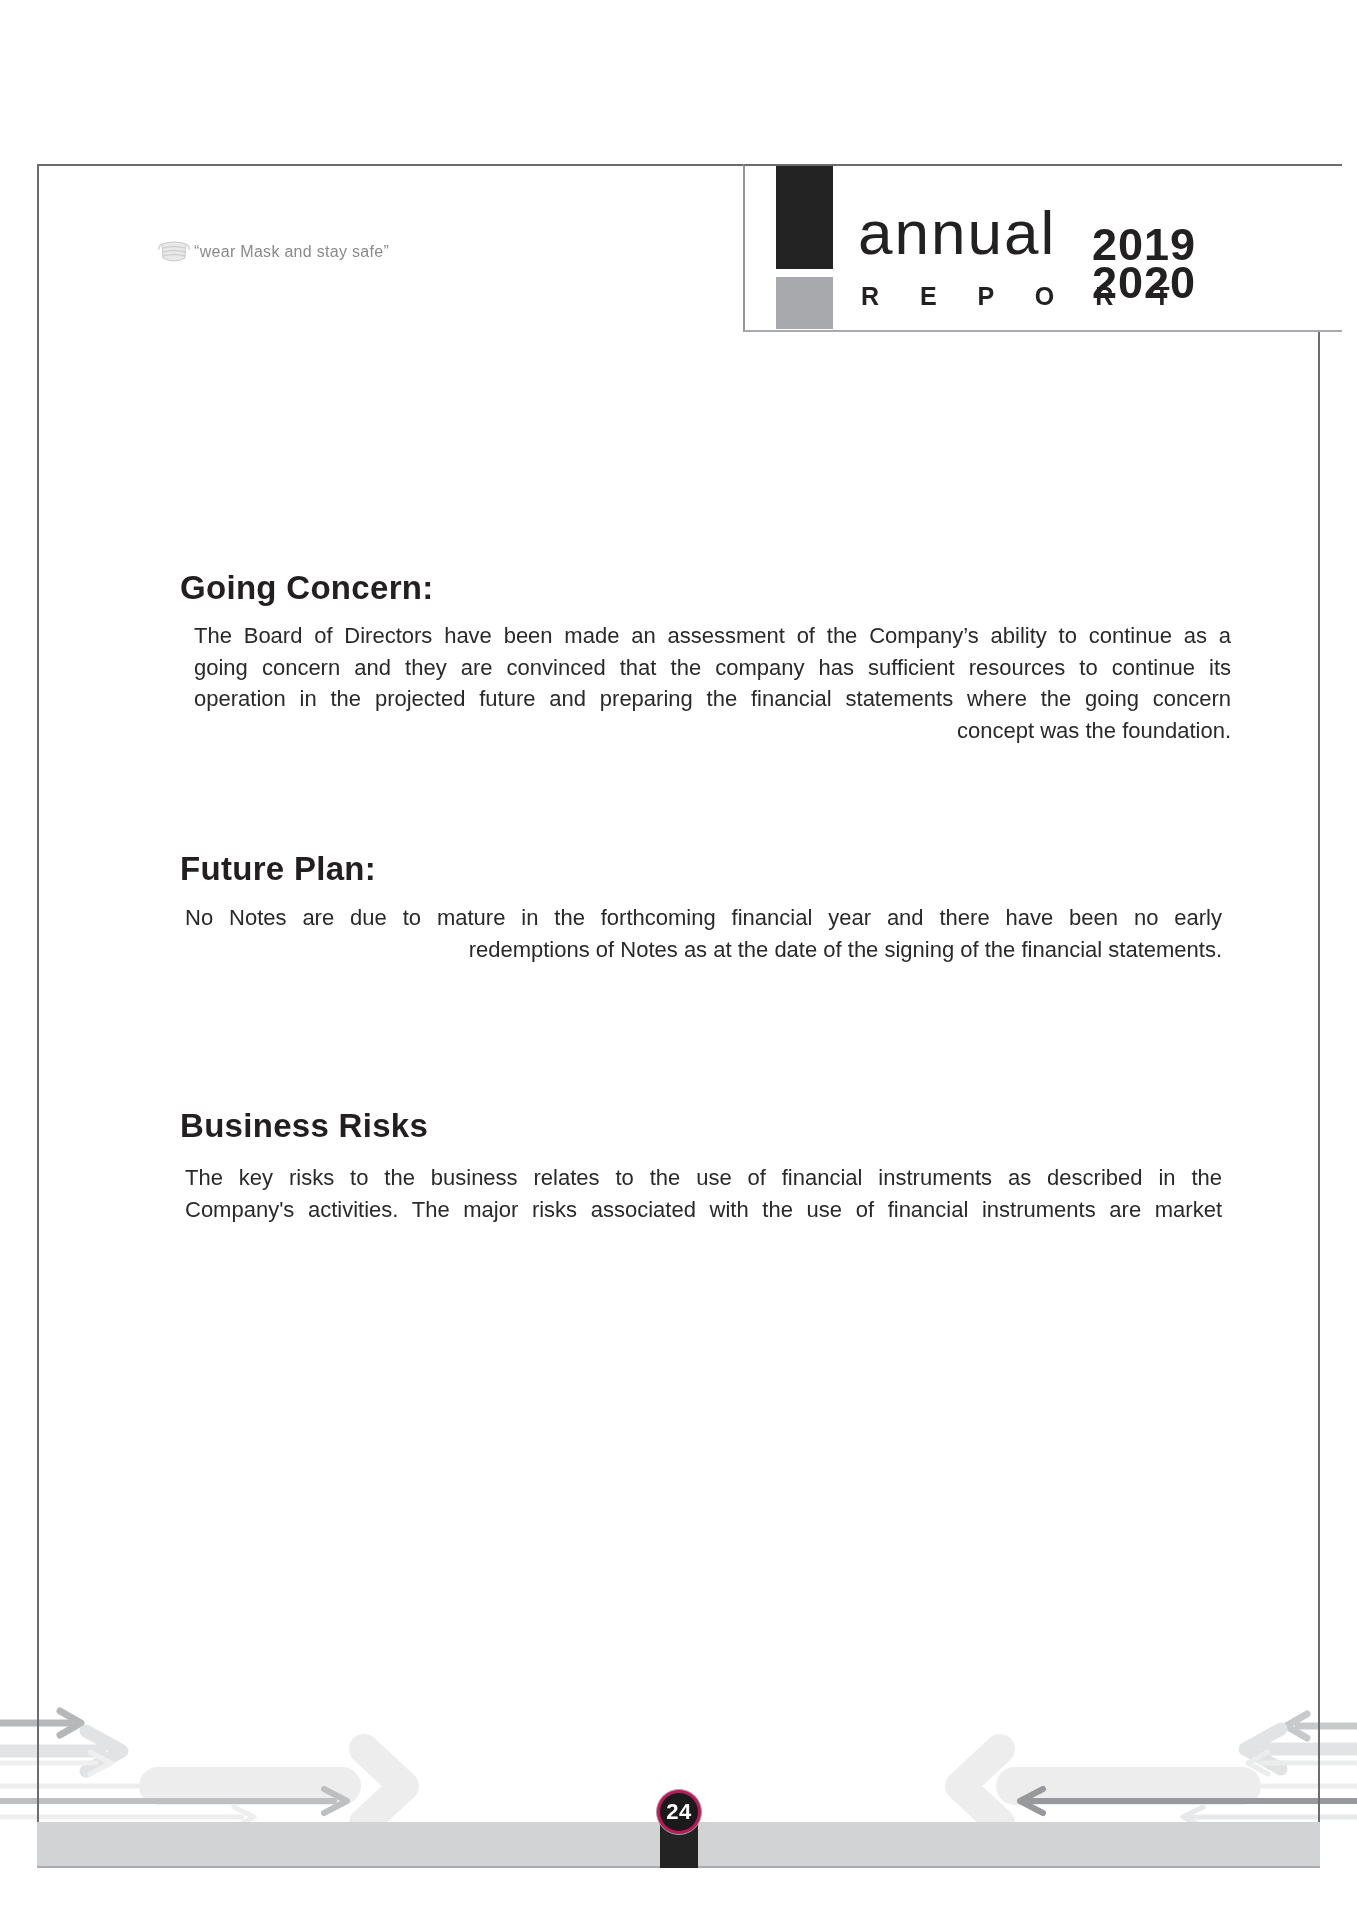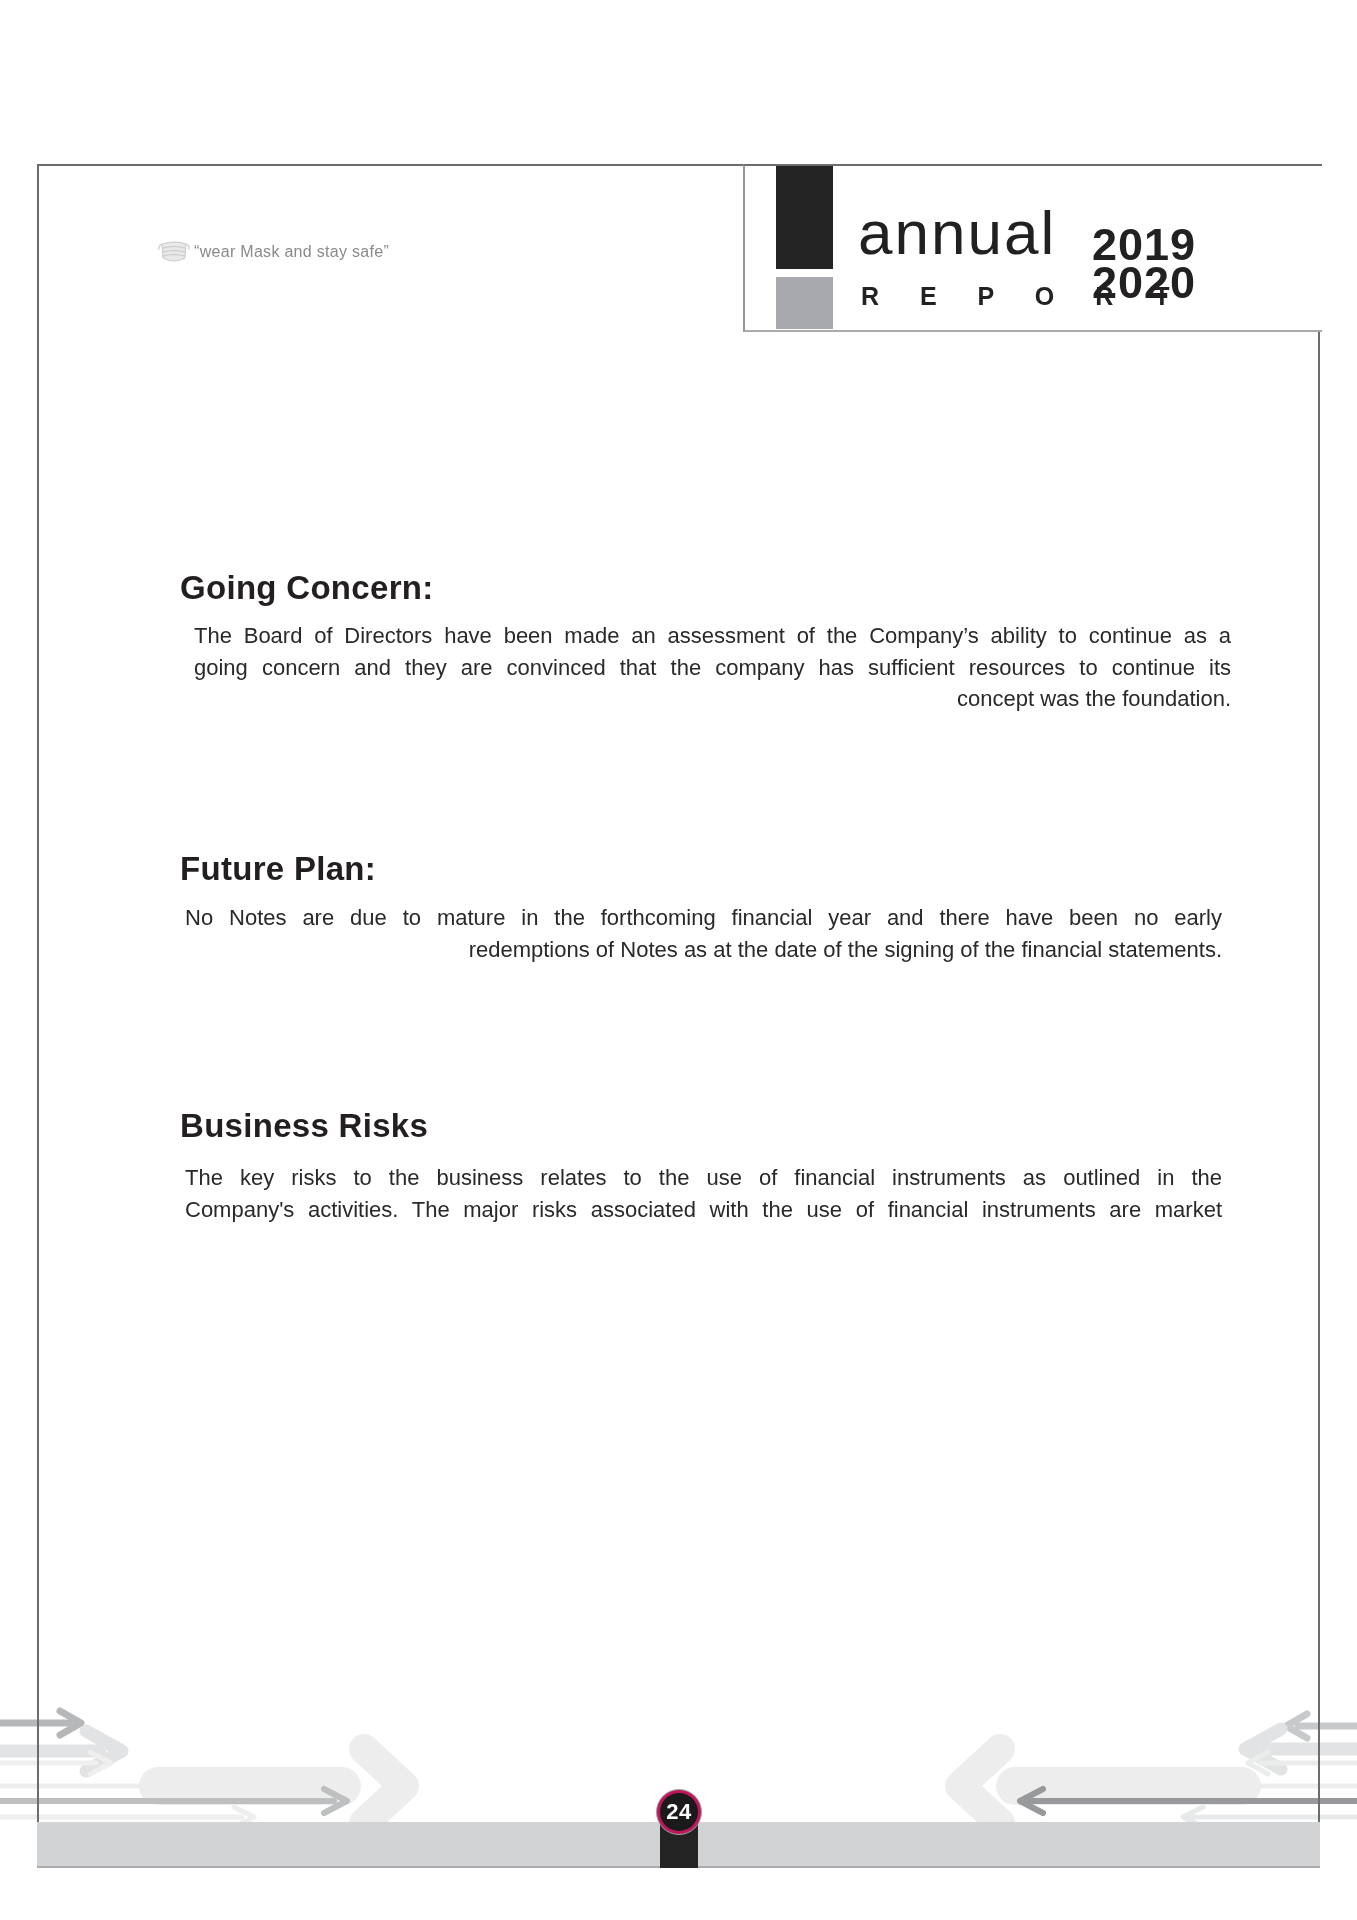--- a/index.html
+++ b/index.html
@@ -10,21 +10,21 @@
   .page-frame{position:absolute;left:37px;top:164px;width:1283px;height:1704px;
               border:2px solid #6b6c6e;box-sizing:border-box;pointer-events:none;}
 
   
   .mask-row{position:absolute;left:158px;top:238px;display:flex;align-items:center;gap:4px;}
   .mask-note{font-size:16px;color:#8a8a8a;letter-spacing:.3px;}
 
   
   .logo-box{position:absolute;left:743px;top:164px;width:577px;height:164px;background:#fff;
             border-left:2px solid #939598;border-bottom:2px solid #a8aaad;
-            border-top:2px solid #6b6c6e;box-sizing:content-box;}
+            border-top:2px solid #6b6c6e;box-sizing:content-box;padding-left:20px;}
   .logo-black{position:absolute;left:31px;top:0;width:57px;height:103px;background:#232323;}
   .logo-gray{position:absolute;left:31px;top:111px;width:57px;height:52px;background:#a7a9ac;}
   .logo-title{position:absolute;left:113px;top:36px;font-size:62px;line-height:62px;
               font-weight:400;letter-spacing:2px;color:#232021;}
   .logo-subtitle{position:absolute;left:116px;top:116px;font-size:25px;font-weight:700;
                  letter-spacing:17px;color:#232021;white-space:nowrap;}
   .logo-years{position:absolute;left:347px;top:60px;font-size:45px;font-weight:700;
               line-height:38px;color:#232021;letter-spacing:1px;}
 
   
@@ -127,32 +127,33 @@
   <div class="logo-years">
     <div>2019</div>
     <div>2020</div>
   </div>
 </div>
 
 <div class="sec-heading" style="top:571px;">Going Concern:</div>
 <div class="sec-body" style="top:620px;margin-left:9px;">
   <div class="jline">The Board of Directors have been made an assessment of the Company’s ability to continue as a</div>
   <div class="jline">going concern and they are convinced that the company has sufficient resources to continue its</div>
+  <div class="jline">operation in the projected future and preparing the financial statements where the going concern</div>
   <div class="jlast">concept was the foundation.</div>
 </div>
 
 <div class="sec-heading" style="top:852px;">Future Plan:</div>
 <div class="sec-body" style="top:902px;">
   <div class="jline">No Notes are due to mature in the forthcoming financial year and there have been no early</div>
   <div class="jlast">redemptions of Notes as at the date of the signing of the financial statements.</div>
 </div>
 
 <div class="sec-heading" style="top:1109px;">Business Risks</div>
 <div class="sec-body" style="top:1162px;">
-  <div class="jline">The key risks to the business relates to the use of financial instruments as outlined in the</div>
+  <div class="jline">The key risks to the business relates to the use of financial instruments as described in the</div>
   <div class="jline">Company's activities. The major risks associated with the use of financial instruments are market</div>
 </div>
 
 <div class="footer-bar"></div>
 <div class="footer-tab"></div>
 <div class="page-badge">
   <div class="page-badge-inner">
     <span class="page-num">24</span>
   </div>
 </div>

